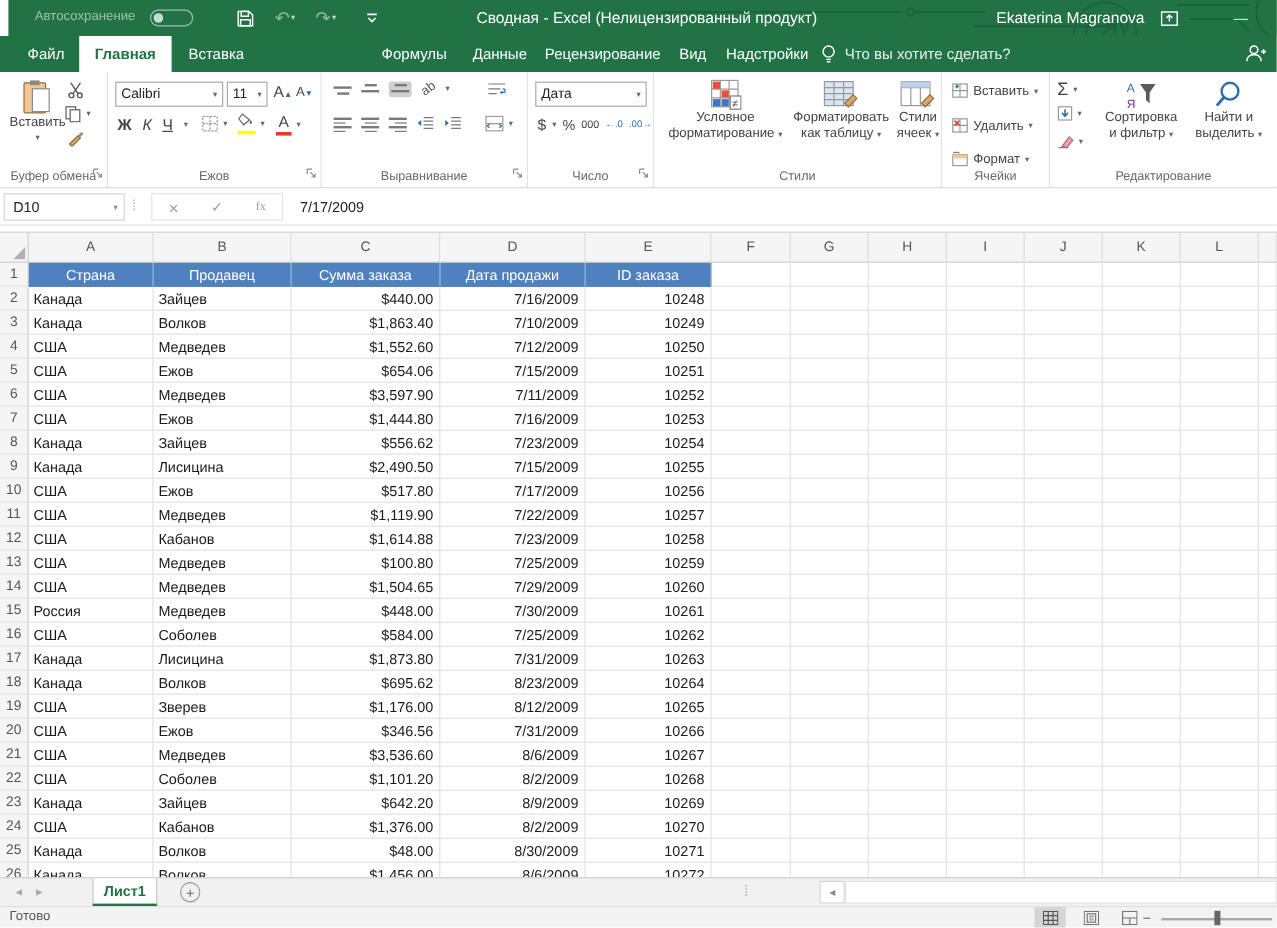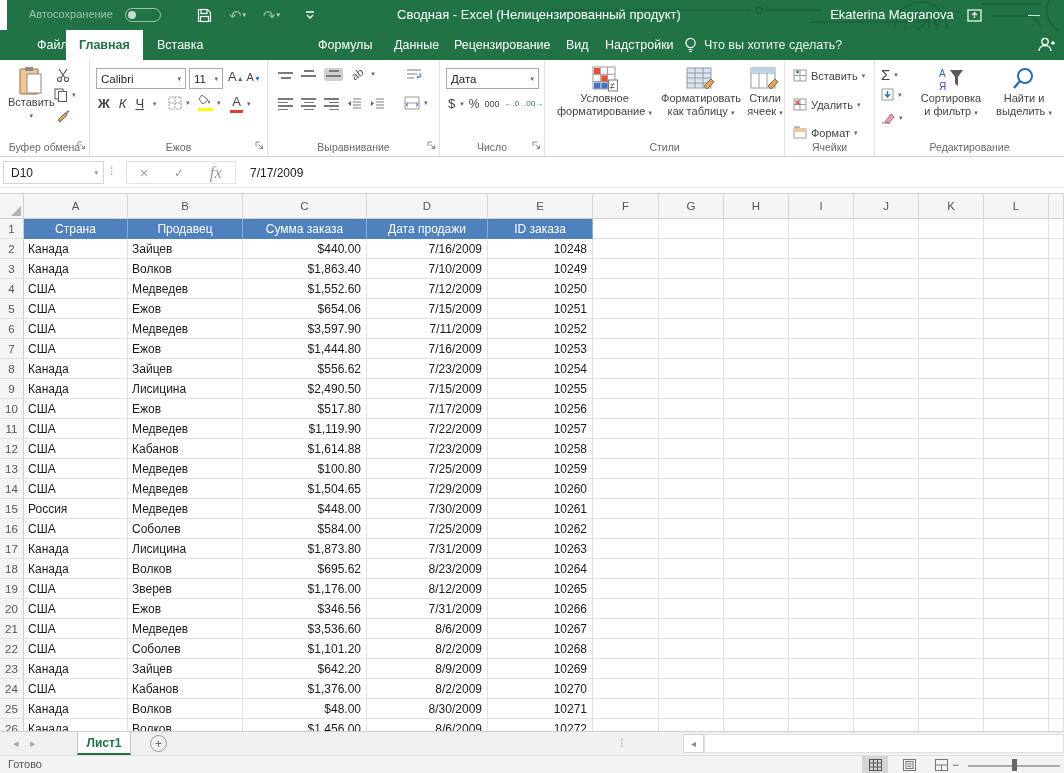--- a/index.html
+++ b/index.html
@@ -135,21 +135,21 @@
     </span>
     <span class="winbtn" style="left:1010px">—</span>
     <span class="winbtn" style="left:1052px">
       <svg width="12" height="11" viewBox="0 0 12 11">
           <rect x="1" y="1" width="10" height="9" fill="none" stroke="#fff" stroke-width="1.2"></rect>
         </svg>
     </span>
   </div>
 
   <div id="tabrow">
-    <span class="rtab" style="left:24px">Файл</span>
+    <span class="rtab" style="left:10px">Файл</span>
     <span class="rtab active" style="left:66px">Главная</span>
     <span class="rtab" style="left:144px">Вставка</span>
     <span class="rtab" style="left:305px">Формулы</span>
     <span class="rtab" style="left:381px">Данные</span>
     <span class="rtab" style="left:441px">Рецензирование</span>
     <span class="rtab" style="left:553px">Вид</span>
     <span class="rtab" style="left:592px">Надстройки</span>
     <span id="tellme">
       <svg width="13" height="16" viewBox="0 0 13 16">
           <circle cx="6.5" cy="6" r="4.6" fill="none" stroke="#fff" stroke-width="1.2"></circle>
@@ -448,21 +448,21 @@
 
   <div id="formulabar">
     <span id="namebox">
         <span>D10</span>
         <span class="ddarrow">▾</span>
       </span>
     <span id="fx-dots">⁞</span>
     <span id="fx-btns">
       <span style="font-size:14px">×</span>
       <span style="font-size:12px">✓</span>
-      <span style="font-style:italic;font-family:'Liberation Serif',serif;font-size:17px">fx</span>
+      <span style="font-family:'Liberation Serif',serif;font-size:10px">fx</span>
     </span>
     <span id="formula-input">7/17/2009</span>
   </div>
 
   <div id="gridwrap">
       <div class="chrow">
         <div class="corner"></div>
         <div class="colhdr" style="width: 104px;">A</div>
         <div class="colhdr" style="width: 115px;">B</div>
         <div class="colhdr" style="width: 124px;">C</div>

